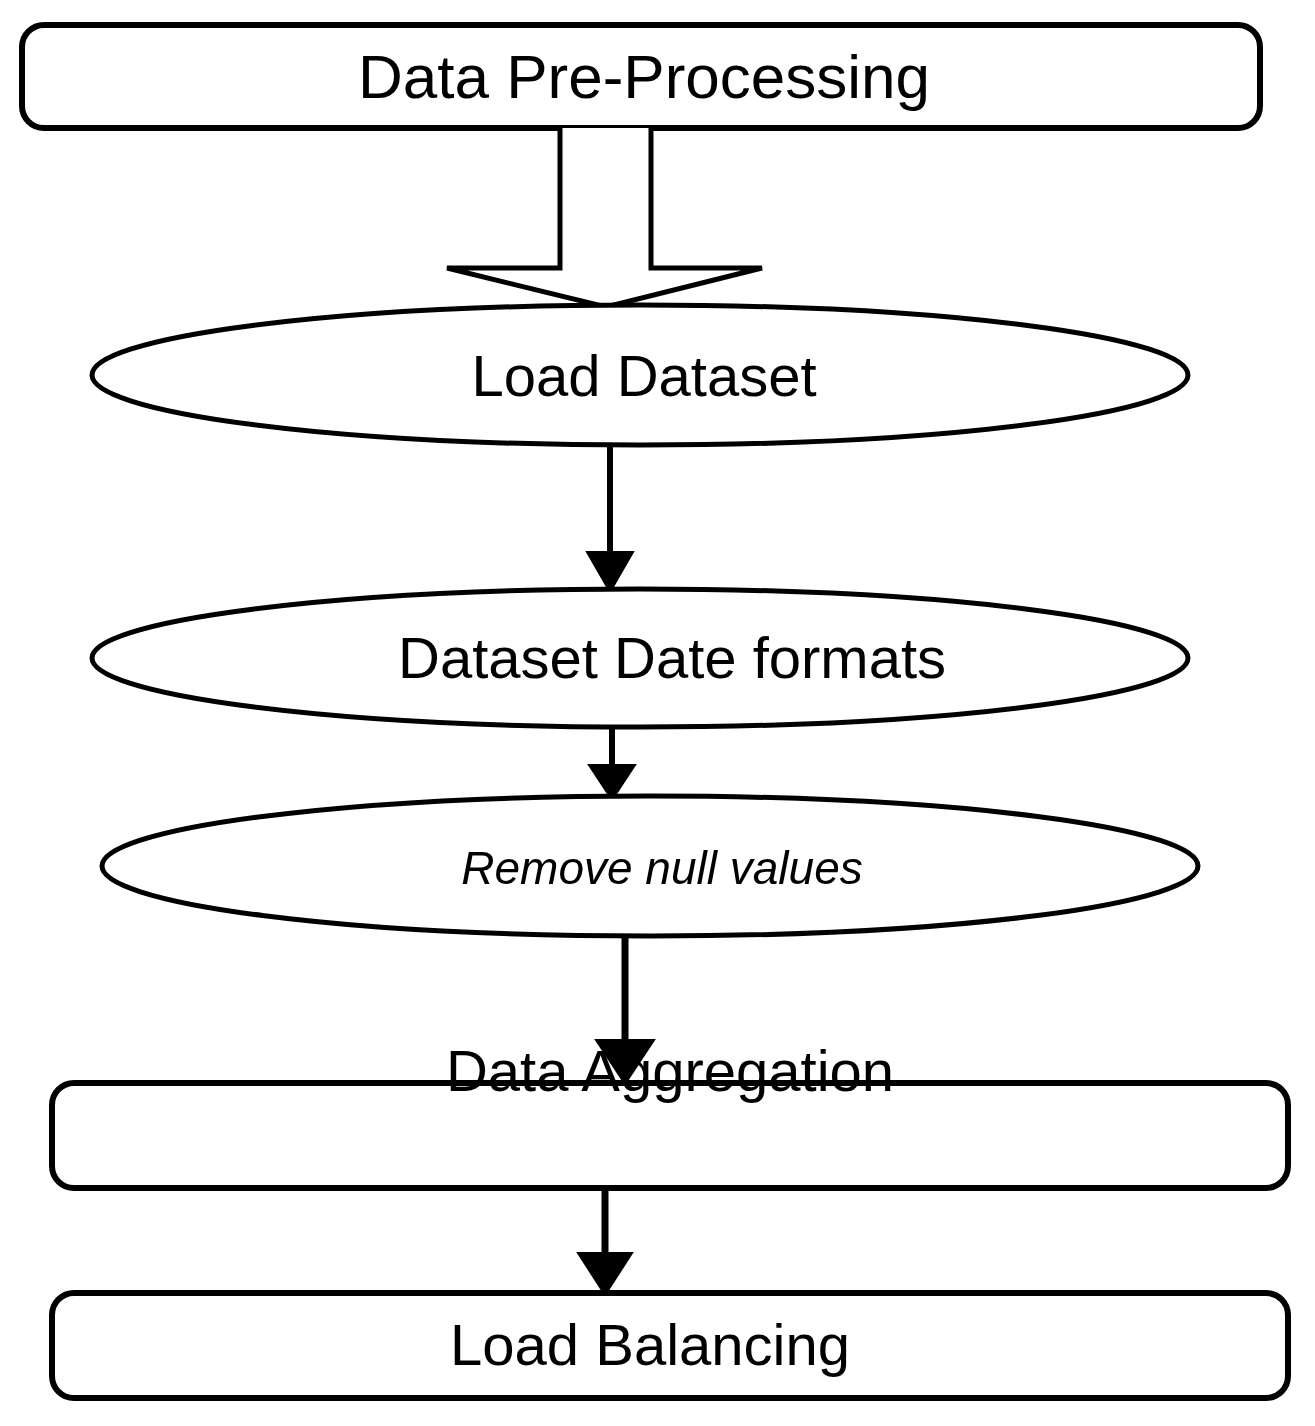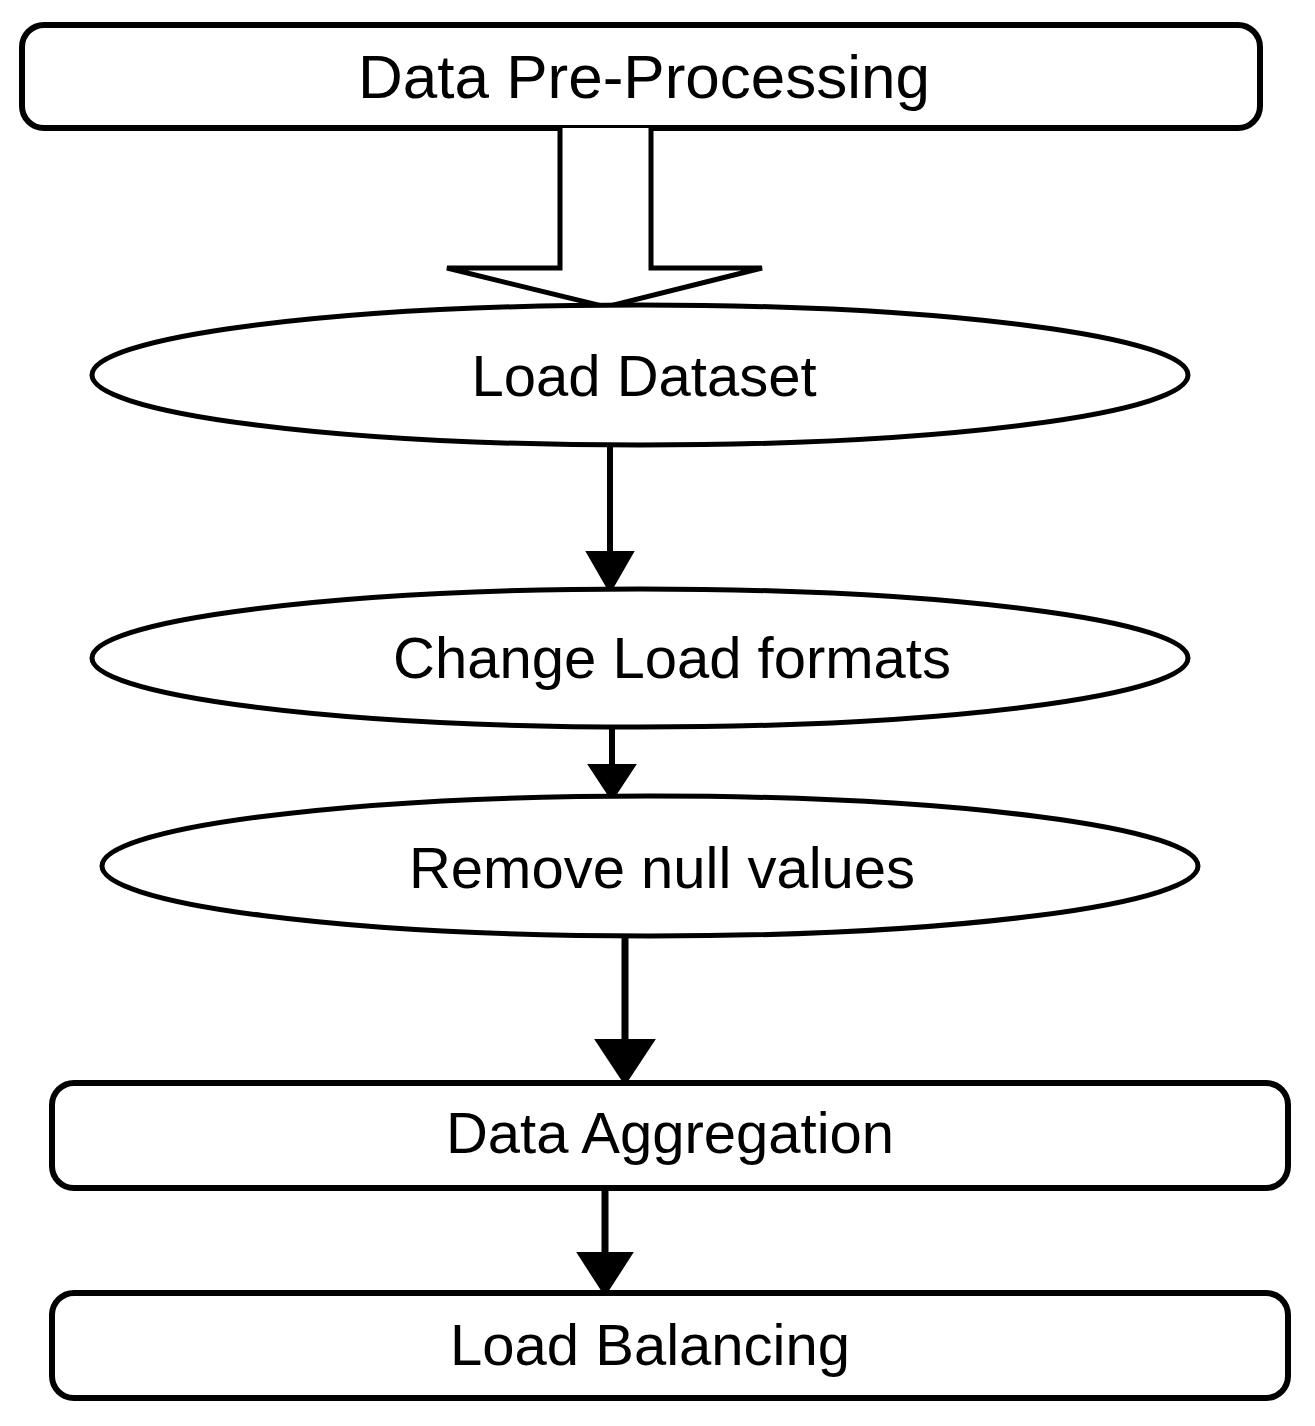--- a/index.html
+++ b/index.html
@@ -73,21 +73,21 @@
       <path d="M 578 1253 L 632 1253 L 605 1295 Z" fill="#000000" stroke="#000000" stroke-width="2"></path>
     </g>
 
     <rect x="52" y="1293" width="1236" height="105" rx="22" ry="22" fill="#ffffff" stroke="#000000" stroke-width="6"></rect>
   </svg>
 
   <div class="node-label" style="left:644px; top:376px; transform:translate(-50%,-50%); font-size:58px;">Load Dataset</div>
 
   <div class="node-label" style="left:644px; top:77px; transform:translate(-50%,-50%); font-size:62px;">Data Pre-Processing</div>
 
-  <div class="node-label" style="left:672px; top:658px; transform:translate(-50%,-50%); font-size:58px;">Change Load formats</div>
+  <div class="node-label" style="left:672px; top:658px; transform:translate(-50%,-50%); font-size:58px;">Dataset Date formats</div>
 
-  <div class="node-label" style="left:662px; top:868px; transform:translate(-50%,-50%); font-size:58px;">Remove null values</div>
+  <div class="node-label" style="left:662px; top:868px; transform:translate(-50%,-50%); font-size:46px;font-style:italic;">Remove null values</div>
 
-  <div class="node-label" style="left:670px; top:1133px; transform:translate(-50%,-50%); font-size:58px;">Data Aggregation</div>
+  <div class="node-label" style="left:670px; top:1071px; transform:translate(-50%,-50%); font-size:58px;">Data Aggregation</div>
 
   <div class="node-label" style="left:650px; top:1345px; transform:translate(-50%,-50%); font-size:58px;">Load Balancing</div>
 
 </div>
 
 </body></html>

